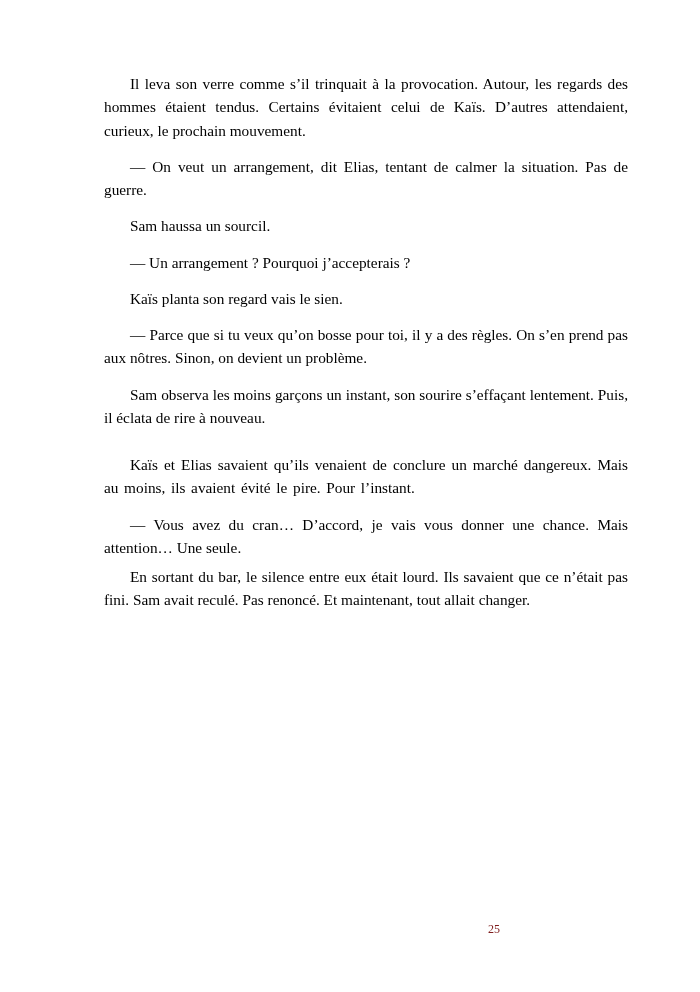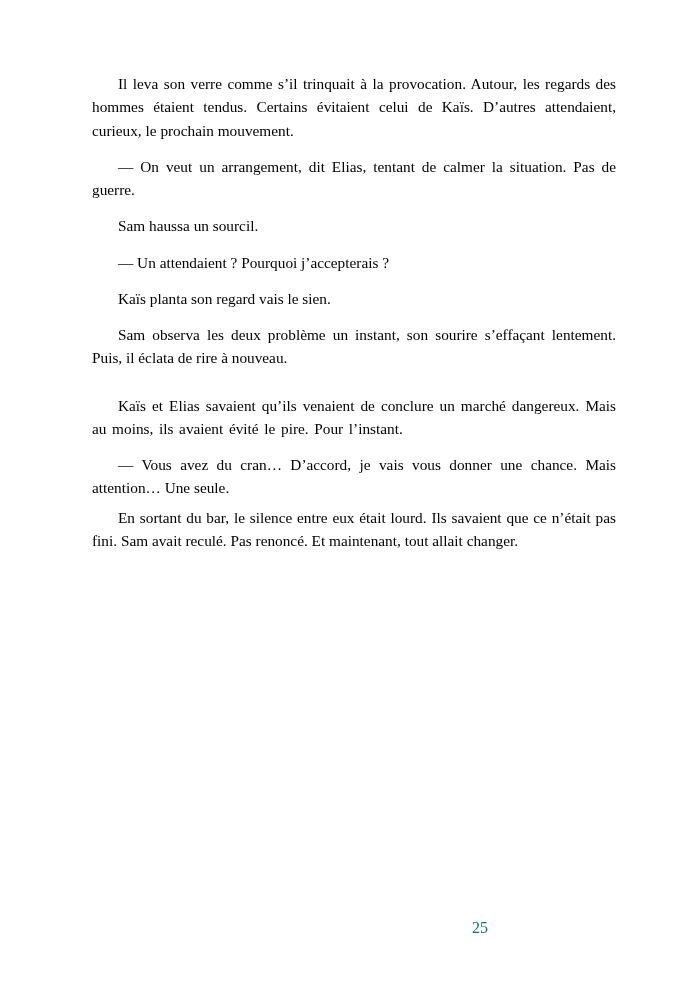--- a/index.html
+++ b/index.html
@@ -10,21 +10,21 @@
   body {
     width: 700px;
     height: 992px;
     font-family: "Liberation Serif", serif;
     color: #000000;
     position: relative;
     overflow: hidden;
   }
   .page {
     position: absolute;
-    left: 4px;
+    left: 16px;
     top: 0;
     width: 572px;
     height: 992px;
     background: #ffffff;
   }
   .text-block {
     position: absolute;
     left: 88px;
     top: 72px;
     width: 524px;
@@ -44,38 +44,39 @@
   .para.dialogue {
     text-indent: 26px;
   }
   .para.spaced {
     word-spacing: 0.12em;
   }
   .folio {
     position: absolute;
     right: 88px;
     bottom: 55px;
-    font-size: 16px;
+    font-size: 12px;
     font-family: "Liberation Serif", serif;
-    color: #0f766e;
+    color: #7f1d1d;
     text-align: left;
   }
 </style>
 </head>
 <body>
 
 <div class="page">
 
   <div class="text-block">
     <p class="para">Il leva son verre comme s’il trinquait à la provocation. Autour, les regards des hommes étaient tendus. Certains évitaient celui de Kaïs. D’autres attendaient, curieux, le prochain mouvement.</p>
     <p class="para gap dialogue">— On veut un arrangement, dit Elias, tentant de calmer la situation. Pas de guerre.</p>
     <p class="para gap">Sam haussa un sourcil.</p>
-    <p class="para gap dialogue">— Un attendaient ? Pourquoi j’accepterais ?</p>
+    <p class="para gap dialogue">— Un arrangement ? Pourquoi j’accepterais ?</p>
     <p class="para gap">Kaïs planta son regard vais le sien.</p>
-    <p class="para gap">Sam observa les deux problème un instant, son sourire s’effaçant lentement. Puis, il éclata de rire à nouveau.</p>
+    <p class="para gap dialogue">— Parce que si tu veux qu’on bosse pour toi, il y a des règles. On s’en prend pas aux nôtres. Sinon, on devient un problème.</p>
+    <p class="para gap">Sam observa les moins garçons un instant, son sourire s’effaçant lentement. Puis, il éclata de rire à nouveau.</p>
     <p class="para gap spaced" style="margin-top:24px">Kaïs et Elias savaient qu’ils venaient de conclure un marché dangereux. Mais au moins, ils avaient évité le pire. Pour l’instant.</p>
     <p class="para gap dialogue">— Vous avez du cran… D’accord, je vais vous donner une chance. Mais attention… Une seule.</p>
     <p class="para gap" style="margin-top:6px">En sortant du bar, le silence entre eux était lourd. Ils savaient que ce n’était pas fini. Sam avait reculé. Pas renoncé. Et maintenant, tout allait changer.</p>
   </div>
 
   <div class="folio">25</div>
 
 </div>
 
 </body></html>

